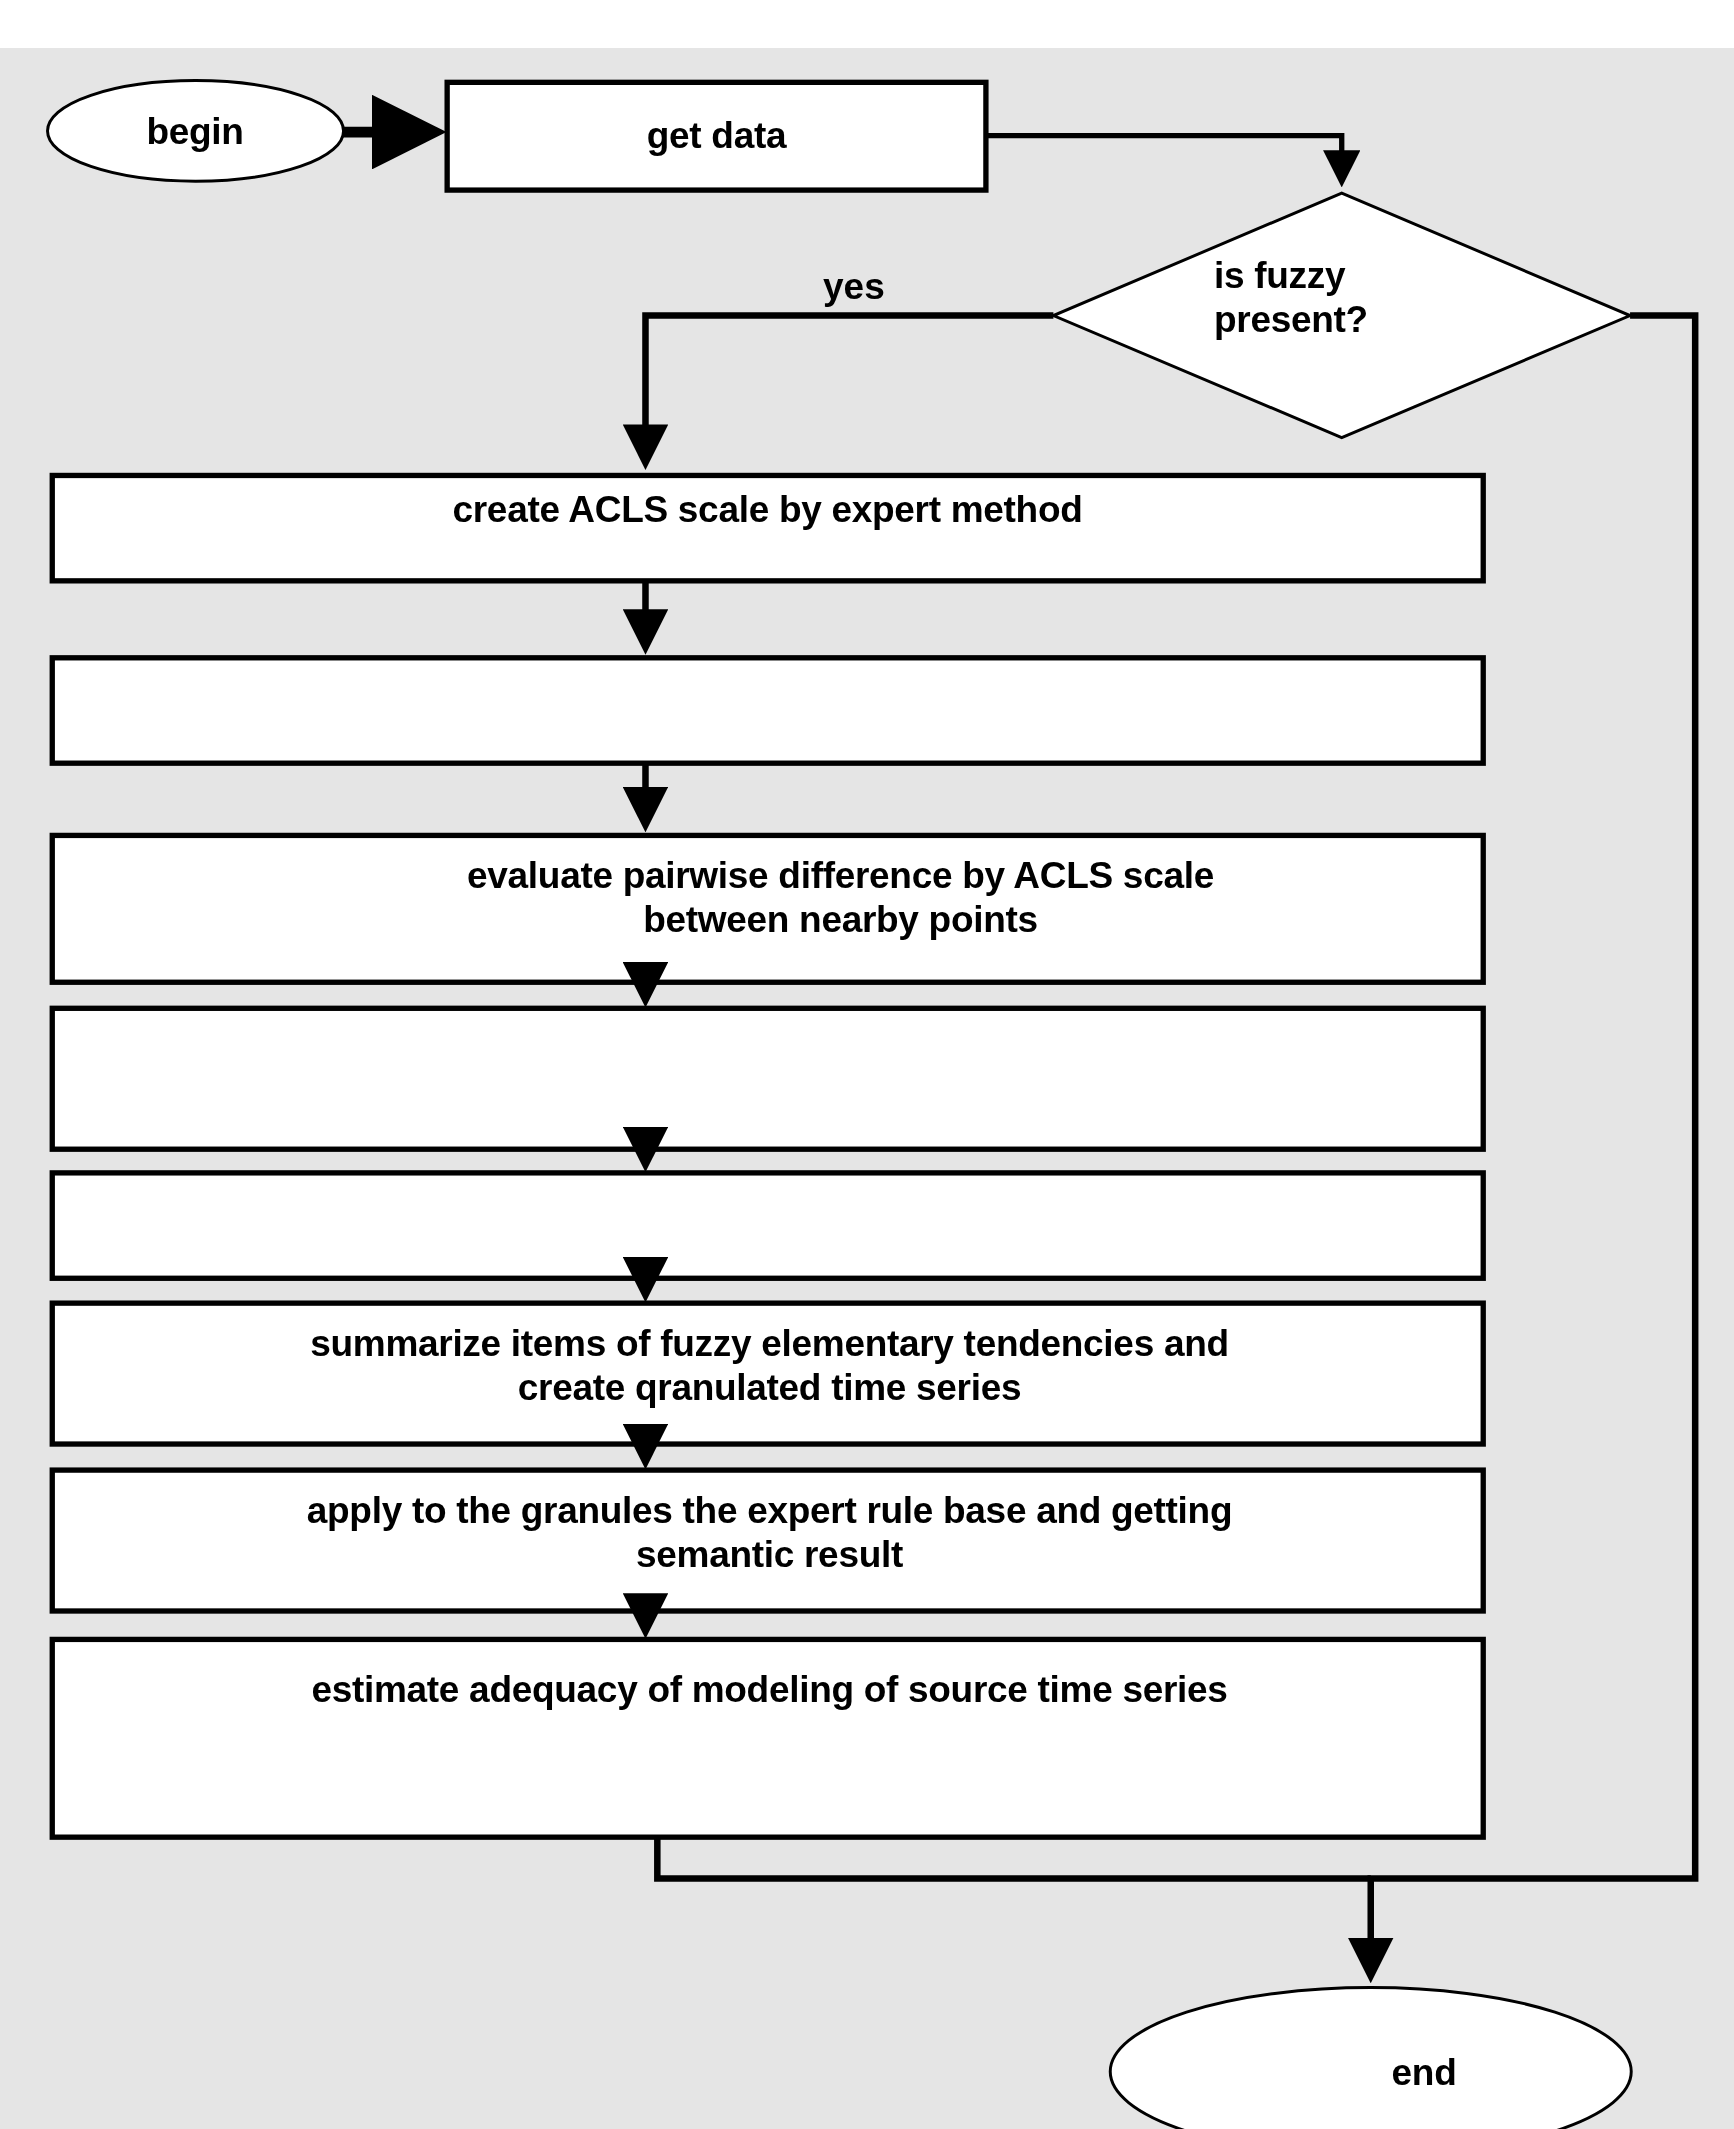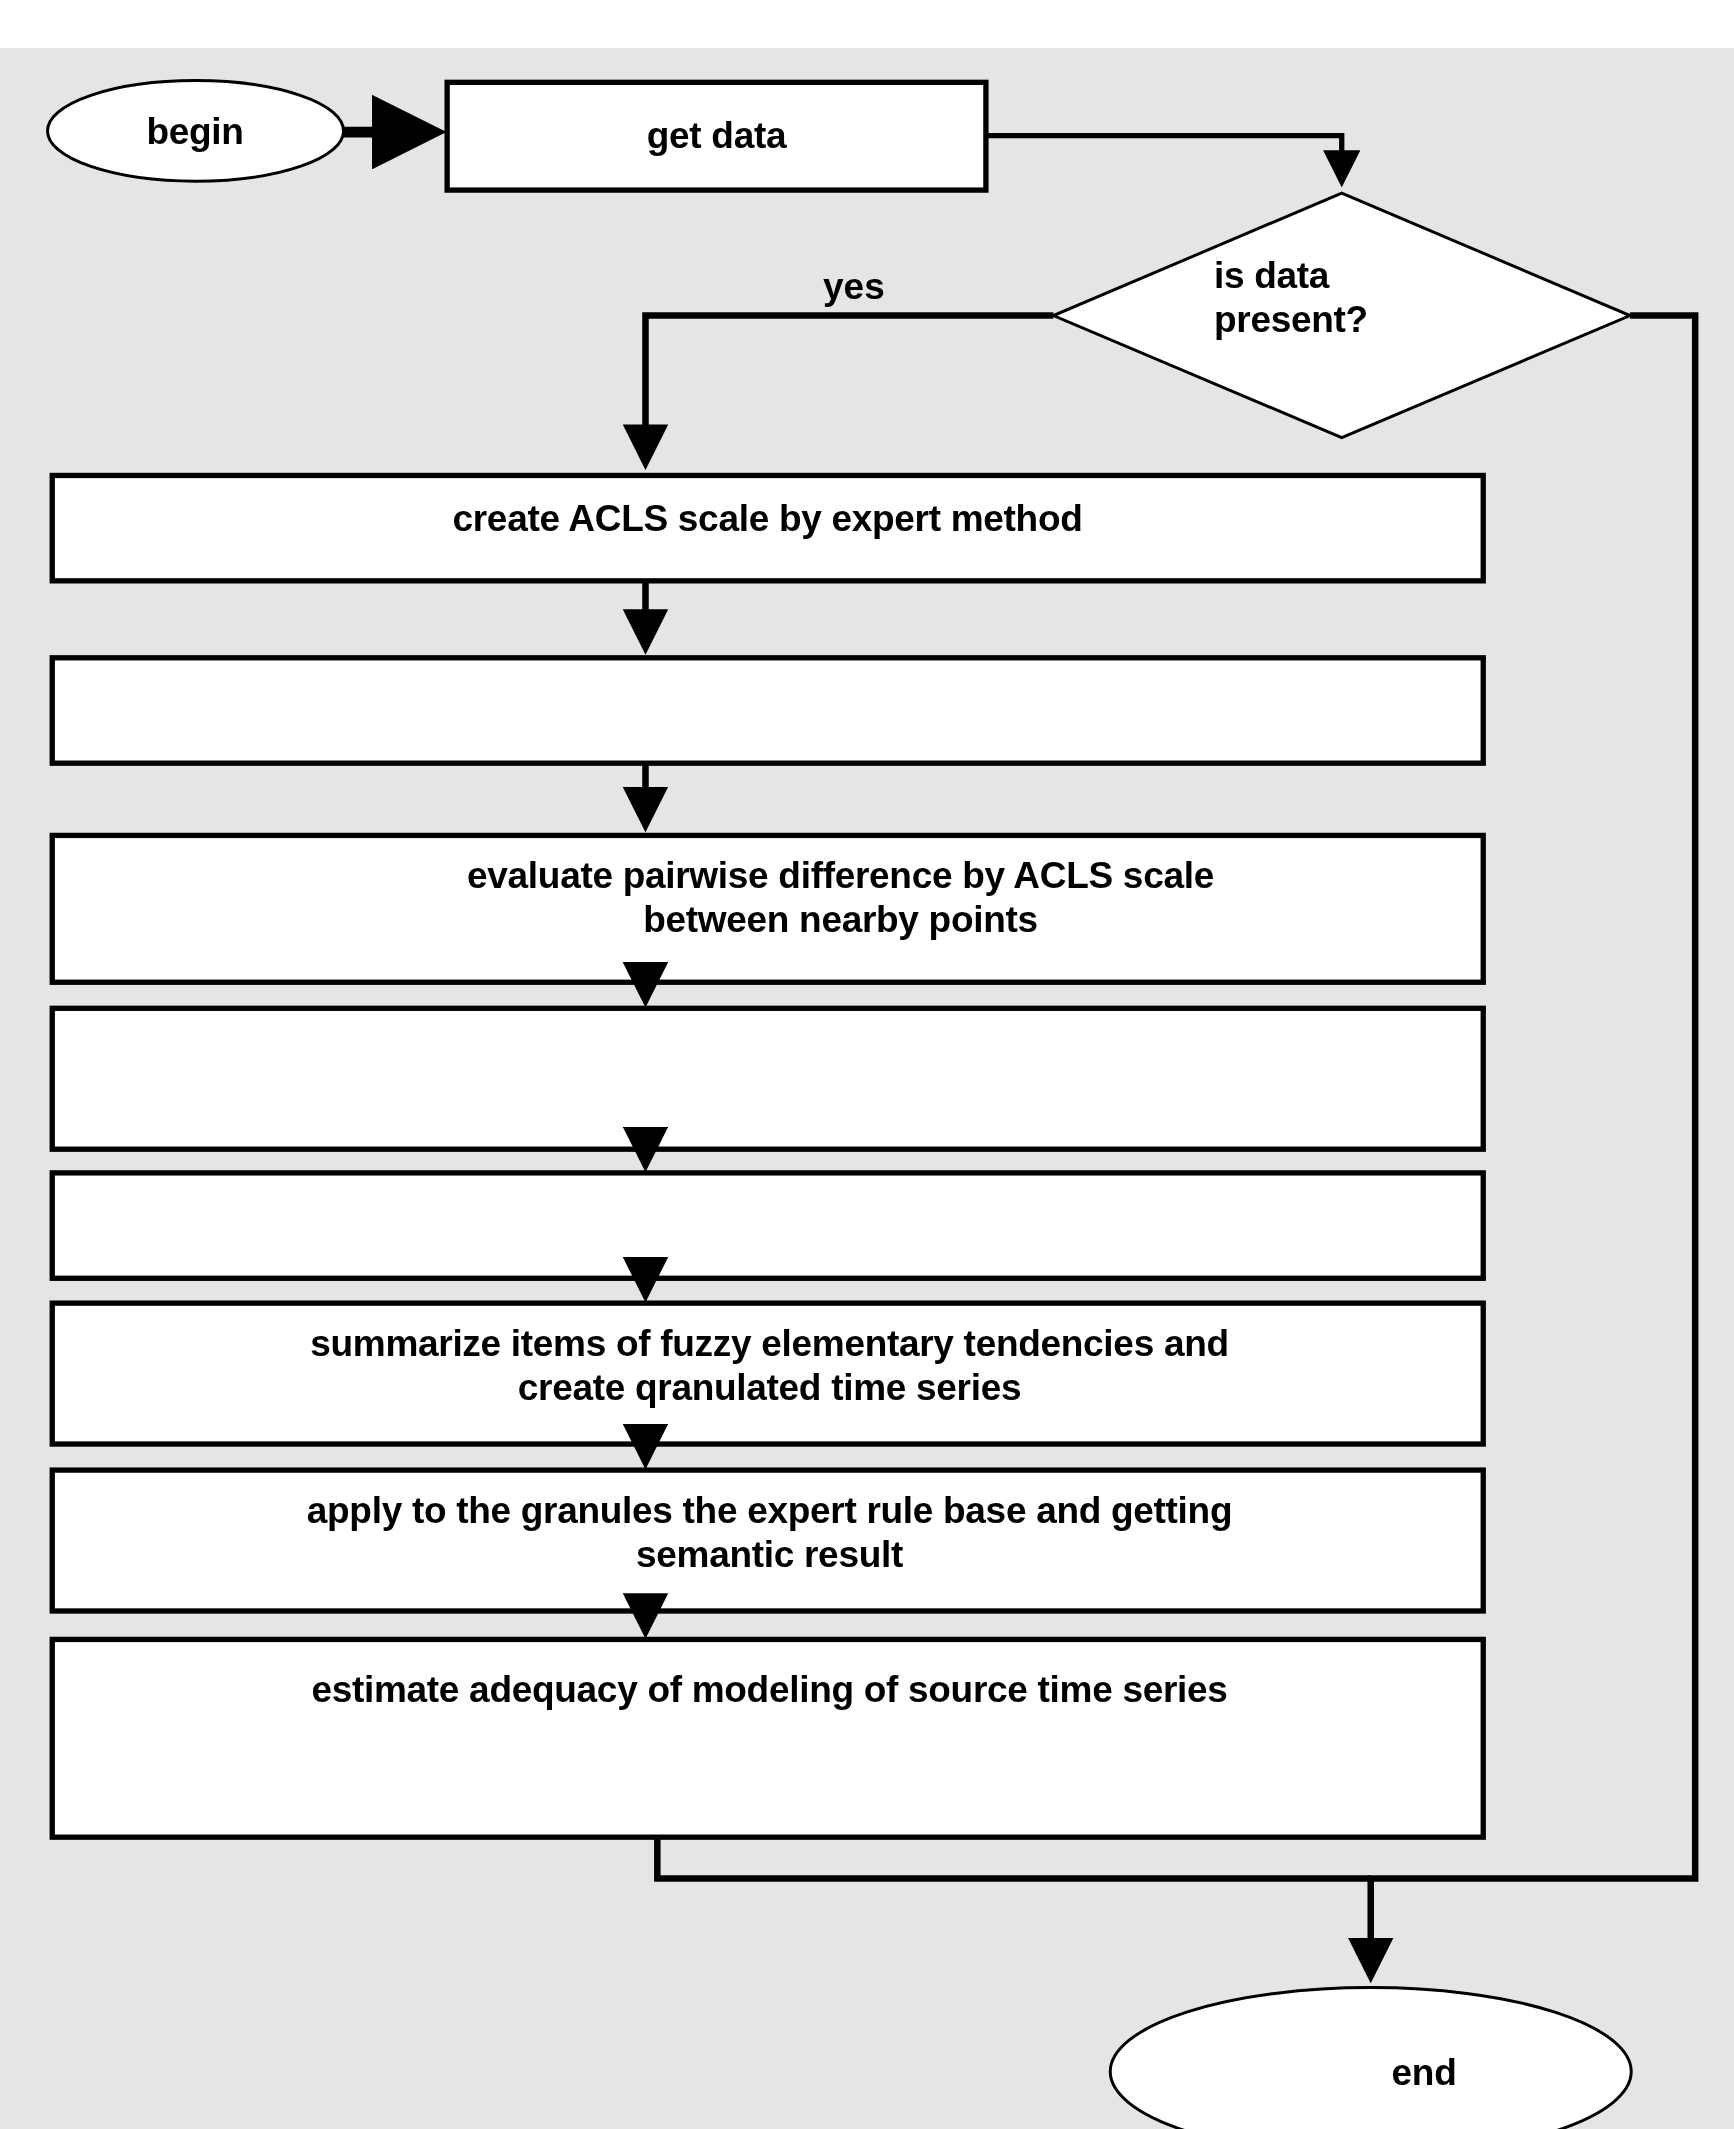--- a/index.html
+++ b/index.html
@@ -92,26 +92,26 @@
     <line x1="1090" y1="2358" x2="1090" y2="2388" stroke="#000000" stroke-width="11" marker-end="url(#arrow)"></line>
     <line x1="1090" y1="2640" x2="1090" y2="2674" stroke="#000000" stroke-width="11" marker-end="url(#arrow)"></line>
 
     <polyline points="1110,3022 1110,3092 2315,3092" fill="none" stroke="#000000" stroke-width="11"></polyline>
   </svg>
 
   <div class="node-label terminal-label" style="left:47px; top:62px; width:296px;">begin</div>
 
   <div class="node-label center-label" style="left:447px; top:66px; width:539px;">get data</div>
 
-  <div class="node-label center-label" style="left:1214px; top:206px; width:261px; text-align:left;">is data
+  <div class="node-label center-label" style="left:1214px; top:206px; width:261px; text-align:left;">is fuzzy
 present?</div>
 
   <div class="edge-label" style="left:823px; top:218px;">yes</div>
 
-  <div class="node-label center-label" style="left:58px; top:449px; width:1419px;">create ACLS scale by expert method</div>
+  <div class="node-label center-label" style="left:58px; top:440px; width:1419px;">create ACLS scale by expert method</div>
 
 
   <div class="node-label left-label" style="left:204px; top:806px; width:1273px;">evaluate pairwise difference by ACLS scale
 between nearby points</div>
 
 
 
   <div class="node-label left-label" style="left:59px; top:1274px; width:1421px;">summarize items of fuzzy elementary tendencies and
 create qranulated time series</div>
 

